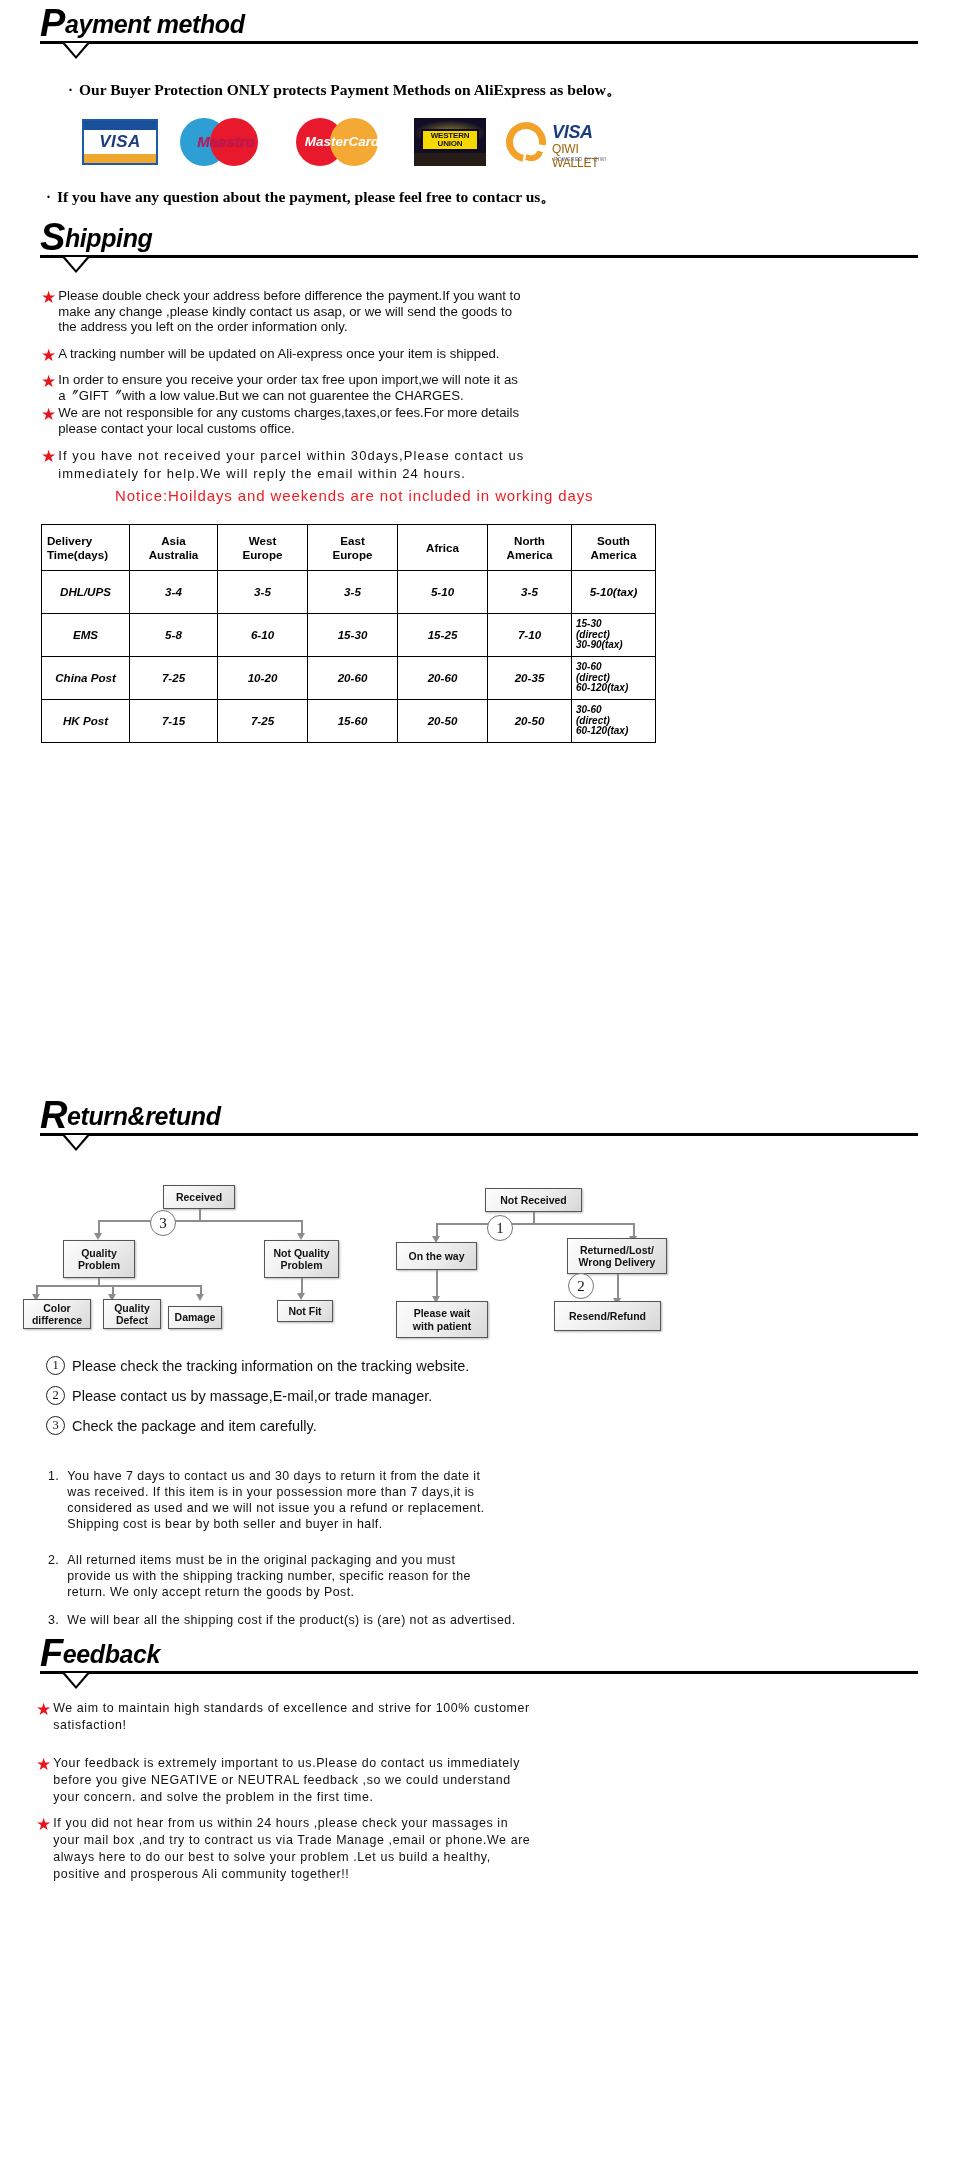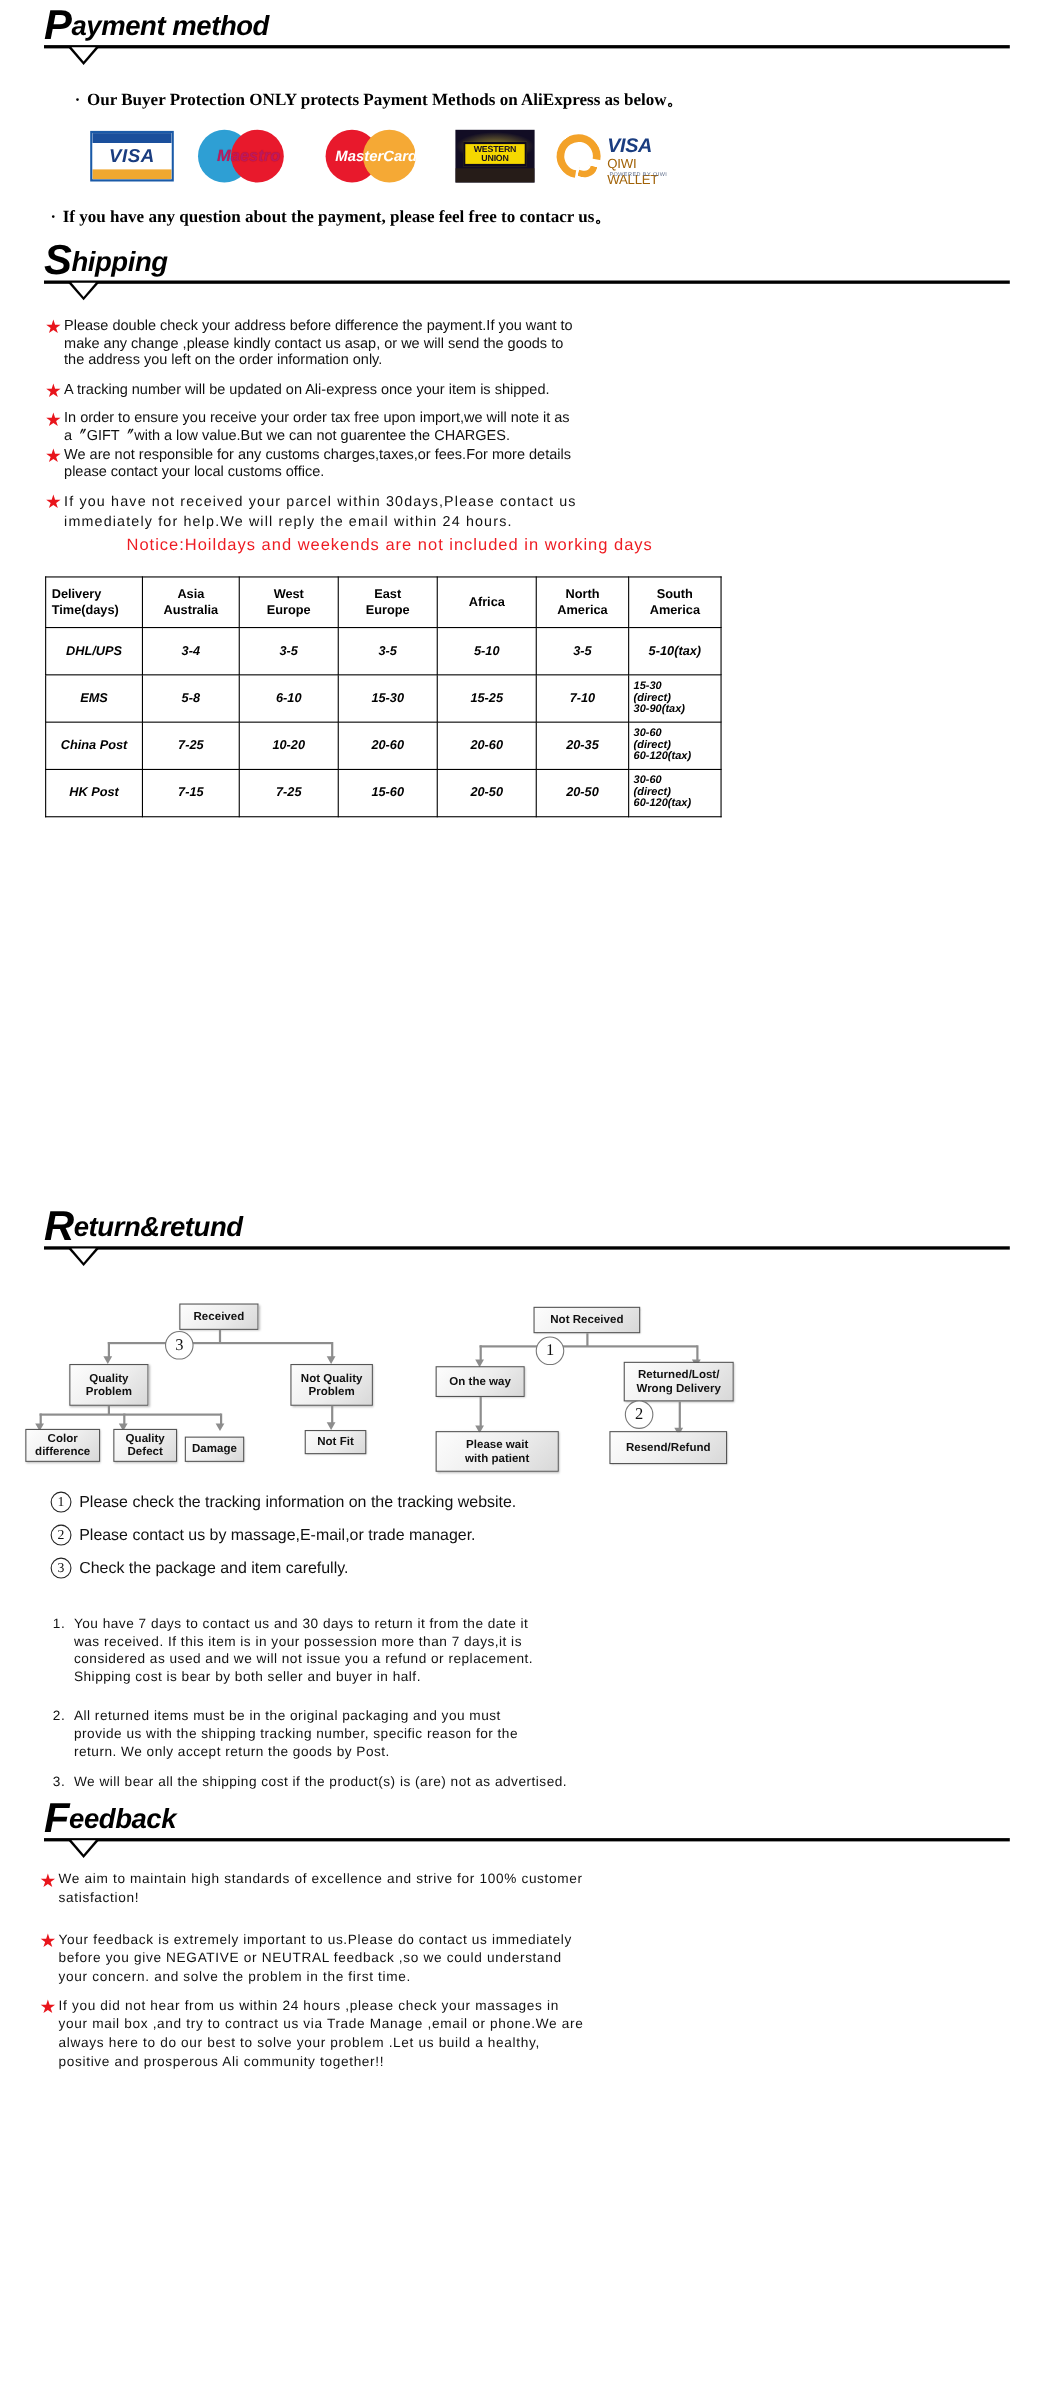--- a/index.html
+++ b/index.html
@@ -538,21 +538,21 @@
   <div class="farrow" style="left:629px; top:76px;"></div>
 
   <div class="fcircle" style="left:487px; top:55px;">1</div>
 
   <div class="fbox" style="left:396px; top:82px; width:81px; height:28px;">On the way</div>
   <div class="fbox" style="left:567px; top:78px; width:100px; height:36px;">Returned/Lost/
 Wrong Delivery</div>
 
   <div class="fline" style="left:436px; top:110px; width:1.5px; height:28px;"></div>
   <div class="farrow" style="left:432px; top:136px;"></div>
-  <div class="fbox" style="left:396px; top:141px; width:112px; height:37px;">Please wait
+  <div class="fbox" style="left:396px; top:141px; width:92px; height:37px;">Please wait
 with patient</div>
 
   <div class="fline" style="left:617px; top:114px; width:1.5px; height:26px;"></div>
   <div class="farrow" style="left:613px; top:138px;"></div>
   <div class="fcircle" style="left:568px; top:113px;">2</div>
   <div class="fbox" style="left:554px; top:141px; width:107px; height:30px;">Resend/Refund</div>
 </div>
 
 <div class="num-note" id="note-1">
   <span class="circ">1</span>

